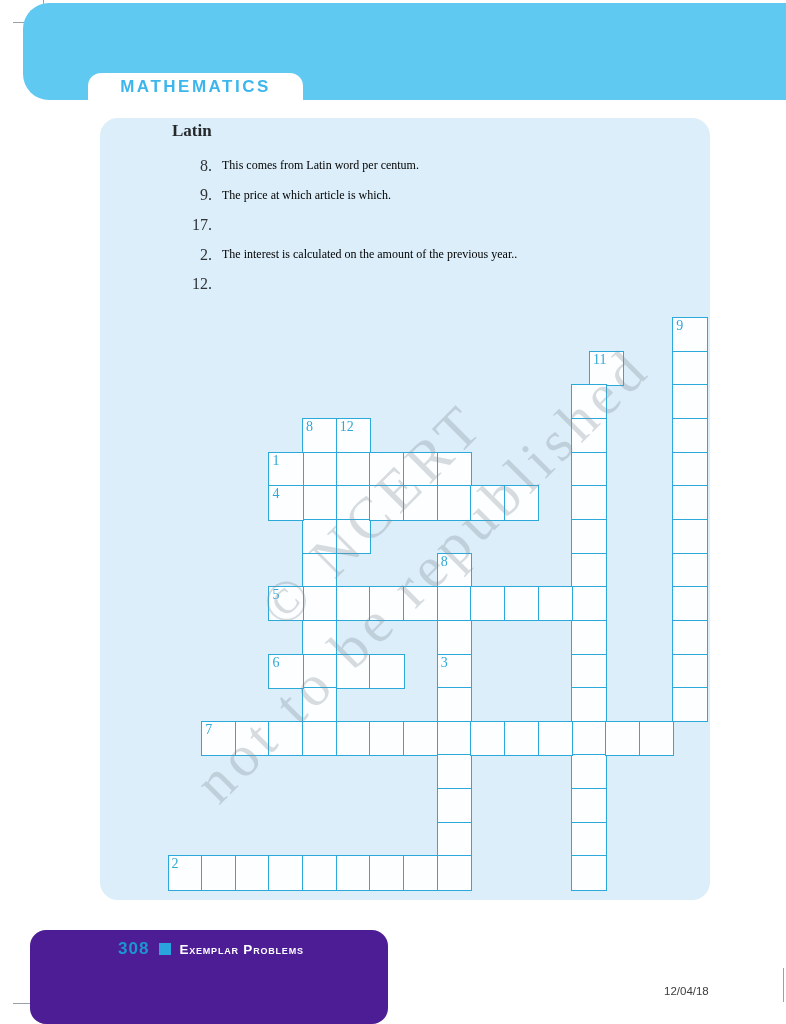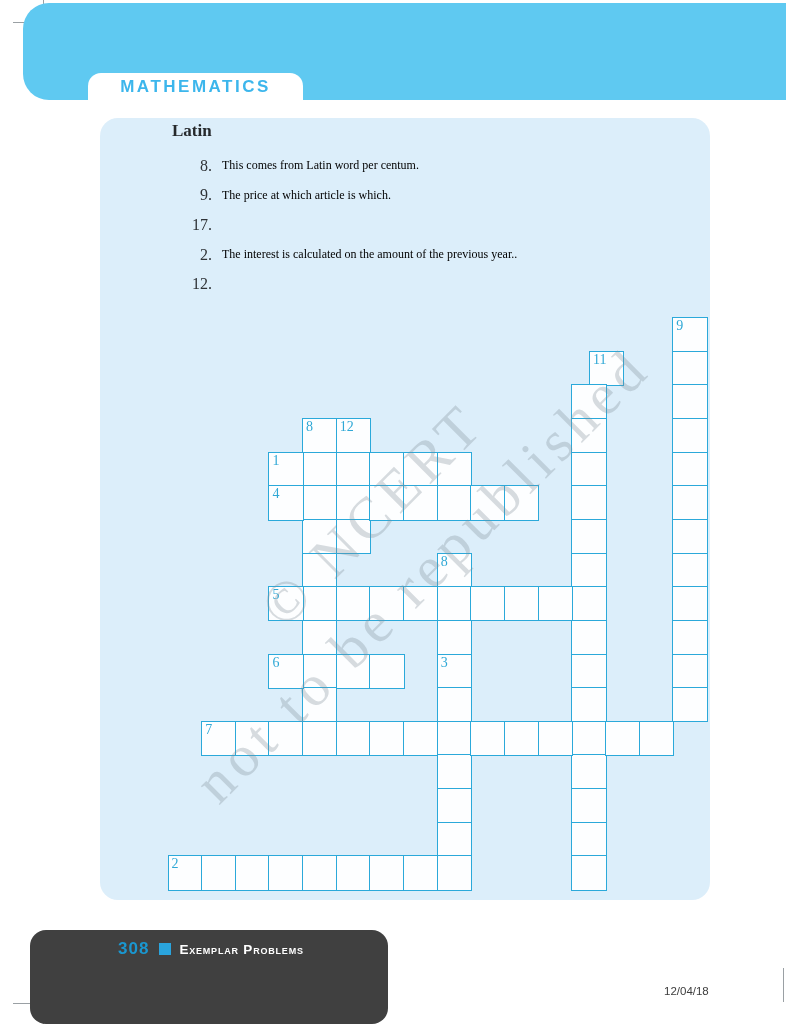--- a/index.html
+++ b/index.html
@@ -51,21 +51,21 @@
   .wm{
     position:absolute;z-index:3;white-space:nowrap;pointer-events:none;
     font-family:"Liberation Serif",serif;font-size:58px;letter-spacing:6px;
     color:rgba(125,138,150,0.30);
   }
   .wm1{left:372px;top:515px;transform:translate(-50%,-50%) rotate(-45deg);}
   .wm2{left:422px;top:575px;transform:translate(-50%,-50%) rotate(-45deg);}
   
   .footer-band{
     position:absolute;left:30px;top:930px;width:358px;height:94px;
-    background:#404040;border-radius:16px 16px 16px 16px;z-index:1;
+    background:#4c1d95;border-radius:16px 16px 16px 16px;z-index:1;
   }
   .footer-row{
     display:flex;align-items:center;padding:9px 0 0 88px;
     font-family:"Liberation Sans",sans-serif;
   }
   .page-num{font-size:17px;font-weight:bold;color:#1a97d0;letter-spacing:1px;}
   .footer-square{width:12px;height:12px;background:#2aa4dd;margin:0 8px 0 10px;}
   .book-title{
     font-size:13.5px;font-weight:bold;color:#ffffff;
     font-variant:small-caps;letter-spacing:0.8px;

